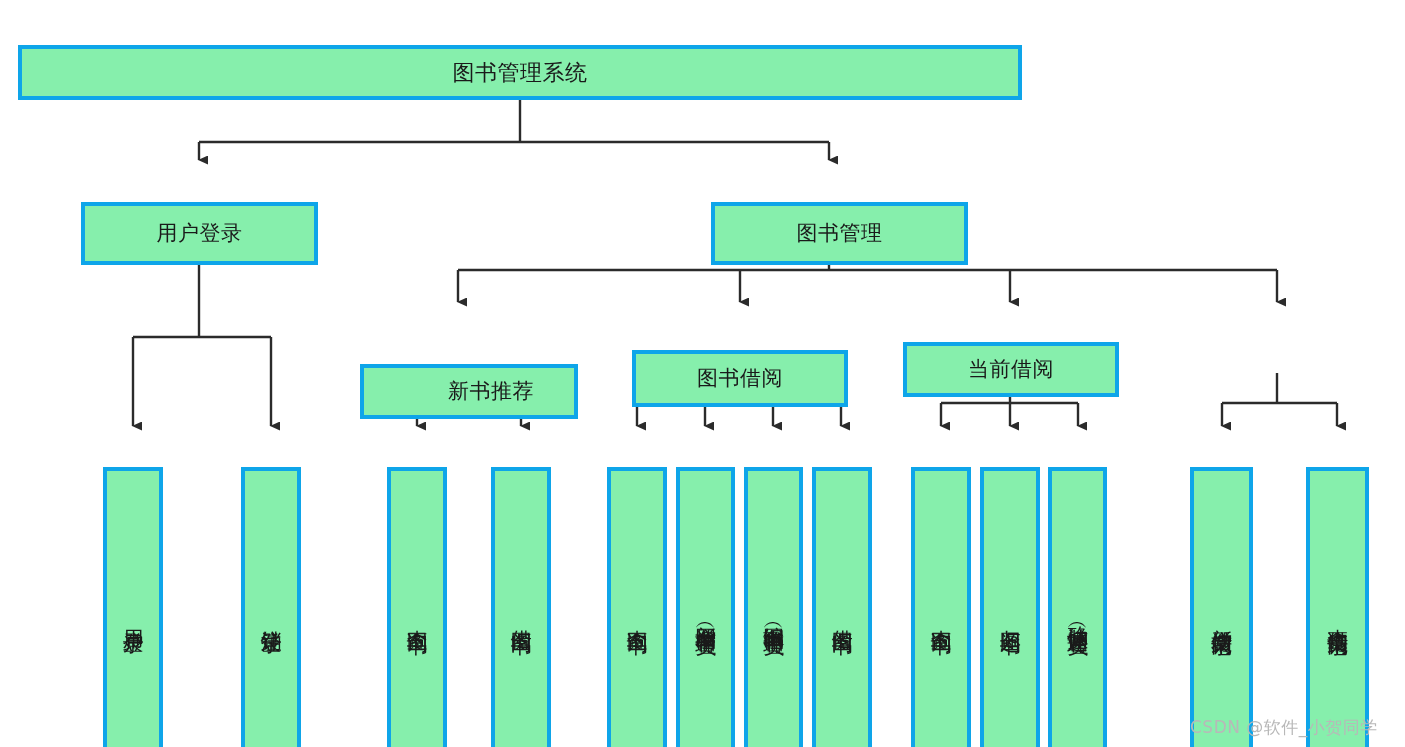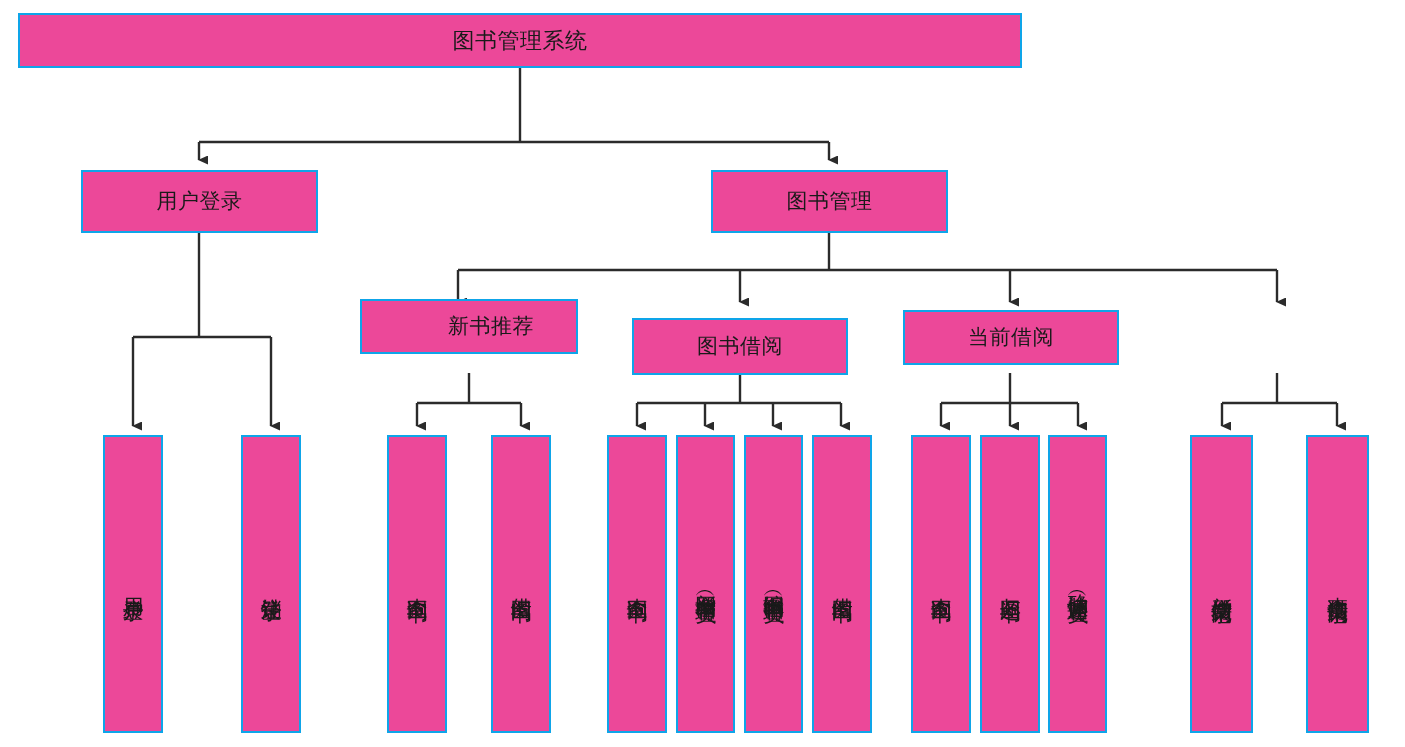--- a/index.html
+++ b/index.html
@@ -22,26 +22,27 @@
     position: absolute;
     left: 0;
     top: 0;
     width: 1405px;
     height: 747px;
     pointer-events: none;
   }
   .node {
     position: absolute;
     box-sizing: border-box;
-    border: 2px solid #0ea5e9;
-    background: #ec4899;
+    border: 4px solid #0ea5e9;
+    background: #86efac;
     display: flex;
     align-items: center;
     justify-content: center;
     color: #1a1a1a;
+    margin-top: 32px;
   }
   .node .label {
     display: block;
     text-align: center;
     line-height: 1.18;
     letter-spacing: 0.5px;
   }
   
   .node.h .label {
     font-size: 21px;
@@ -129,25 +130,25 @@
   </svg>
 
   <div class="node h root" style="left:18px; top:13px; width:1004px; height:55px;">
     <span class="label">图书管理系统</span>
   </div>
 
   <div class="node h" style="left:81px; top:170px; width:237px; height:63px;">
     <span class="label">用户登录</span>
   </div>
 
-  <div class="node h" style="left:711px; top:170px; width:237px; height:63px;">
+  <div class="node h" style="left:711px; top:170px; width:257px; height:63px;">
     <span class="label">图书管理</span>
   </div>
 
-  <div class="node h" style="left:360px; top:299px; width:218px; height:55px;padding-left:44px;">
+  <div class="node h" style="left:360px; top:332px; width:218px; height:55px;padding-left:44px;">
     <span class="label">新书推荐</span>
   </div>
 
   <div class="node h" style="left:632px; top:318px; width:216px; height:57px;">
     <span class="label">图书借阅</span>
   </div>
 
   <div class="node h" style="left:903px; top:310px; width:216px; height:55px;">
     <span class="label">当前借阅</span>
   </div>
@@ -198,14 +199,15 @@
   </div>
 
   <div class="node v" style="left:1190px; top:435px; width:63px; height:298px;">
     <span class="label">新增借阅记录</span>
   </div>
 
   <div class="node v" style="left:1306px; top:435px; width:63px; height:298px;">
     <span class="label">查询借阅记录</span>
   </div>
 
+  <div class="watermark" style="left:1190px; top:716px;">CSDN @软件_小贺同学</div>
 
 </div>
 
 </body></html>

